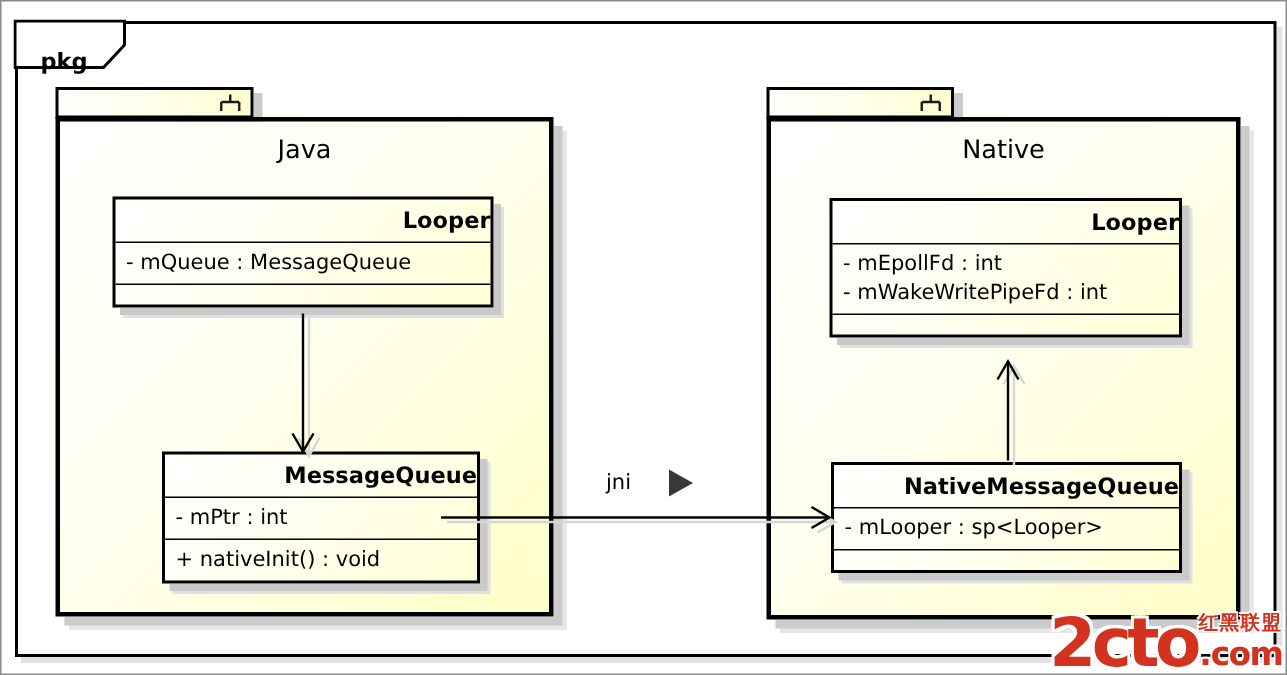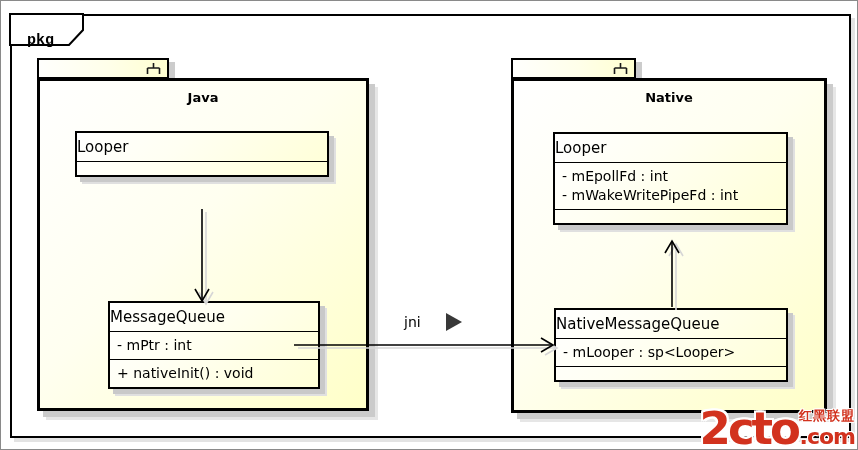--- a/index.html
+++ b/index.html
@@ -10,48 +10,48 @@
   }
   
   .frame {
     position:absolute; left:9px; top:13px; width:841px; height:424px;
     border:2px solid #000; box-sizing:border-box;
     box-shadow:4px 4px 0 #e3e3e3;
     background:transparent;
   }
   .frame-tab { position:absolute; left:8px; top:12px; width:78px; height:34px; }
   .frame-tab-label {
-    position:absolute; left:18px; top:19px; font-size:15px; font-weight:bold;font-family:Liberation Mono, monospace;
+    position:absolute; left:18px; top:19px; font-size:15px; font-weight:bold;
   }
   
   .pkg-tab {
     position:absolute; height:21px; box-sizing:border-box;
     border:2.5px solid #000;
     background:linear-gradient(90deg,#fffffd 0%,#ffffe9 55%,#ffffd0 100%);
     box-shadow:6px 4px 0 #cccccc;
   }
   .pkg-tab .tab-icon { position:absolute; right:5px; top:2px; }
   .pkg-body {
     position:absolute; box-sizing:border-box;
     border:3px solid #000;
     background:linear-gradient(135deg,#ffffff 0%,#fffff0 45%,#ffffc8 100%);
     box-shadow:6px 6px 0 #cbcbcb, 9px 9px 0 #e6e6e6;
   }
   .pkg-title {
-    text-align:center; font-weight:bold; font-size:13px; padding-top:9px;
+    text-align:center; font-weight:normal; font-size:17px; padding-top:9px;
   }
   
   .uml-class {
     position:absolute; box-sizing:border-box;
     border:2.5px solid #000;
     background:linear-gradient(135deg,#ffffff 0%,#fffff2 40%,#ffffd6 100%);
     box-shadow:5px 5px 0 #c9c9c9, 7px 7px 0 #e0e0e0;
   }
   .cls-title {
-    height:28px; line-height:28px; text-align:left; font-weight:normal;
+    height:28px; line-height:28px; text-align:right; font-weight:bold;
     font-size:15px; border-bottom:1.5px solid #000;
   }
   .cls-attrs {
     padding:4px 4px 4px 7px; font-size:14px; line-height:19px;
     border-bottom:1.5px solid #000;
   }
   .cls-methods { min-height:13px; font-size:14px; line-height:19px; padding:0 0 0 7px; }
   .cls-methods.has-items { padding:4px 4px 4px 7px; }
   
   svg.connectors { position:absolute; left:0; top:0; pointer-events:none; }
@@ -106,20 +106,23 @@
     <svg class="tab-icon" width="17" height="13">
       <path d="M8.5,1 V6 M2.5,6 H14.5 M2.5,6 V12 M14.5,6 V12" stroke="#1a1a1a" stroke-width="1.6" fill="none"></path>
     </svg>
   </div>
   <div class="pkg-body" style="left:510px; top:77px; width:316px; height:335px;">
     <div class="pkg-title">Native</div>
   </div>
 
   <div class="uml-class" style="left:74px; top:130px; width:254px;">
     <div class="cls-title">Looper</div>
+    <div class="cls-attrs">
+      <div>- mQueue : MessageQueue</div>
+    </div>
     <div class="cls-methods"></div>
   </div>
 
   <div class="uml-class" style="left:107px; top:300px; width:212px;">
     <div class="cls-title">MessageQueue</div>
     <div class="cls-attrs">
       <div>- mPtr : int</div>
     </div>
     <div class="cls-methods has-items">
       <div>+ nativeInit() : void</div>

